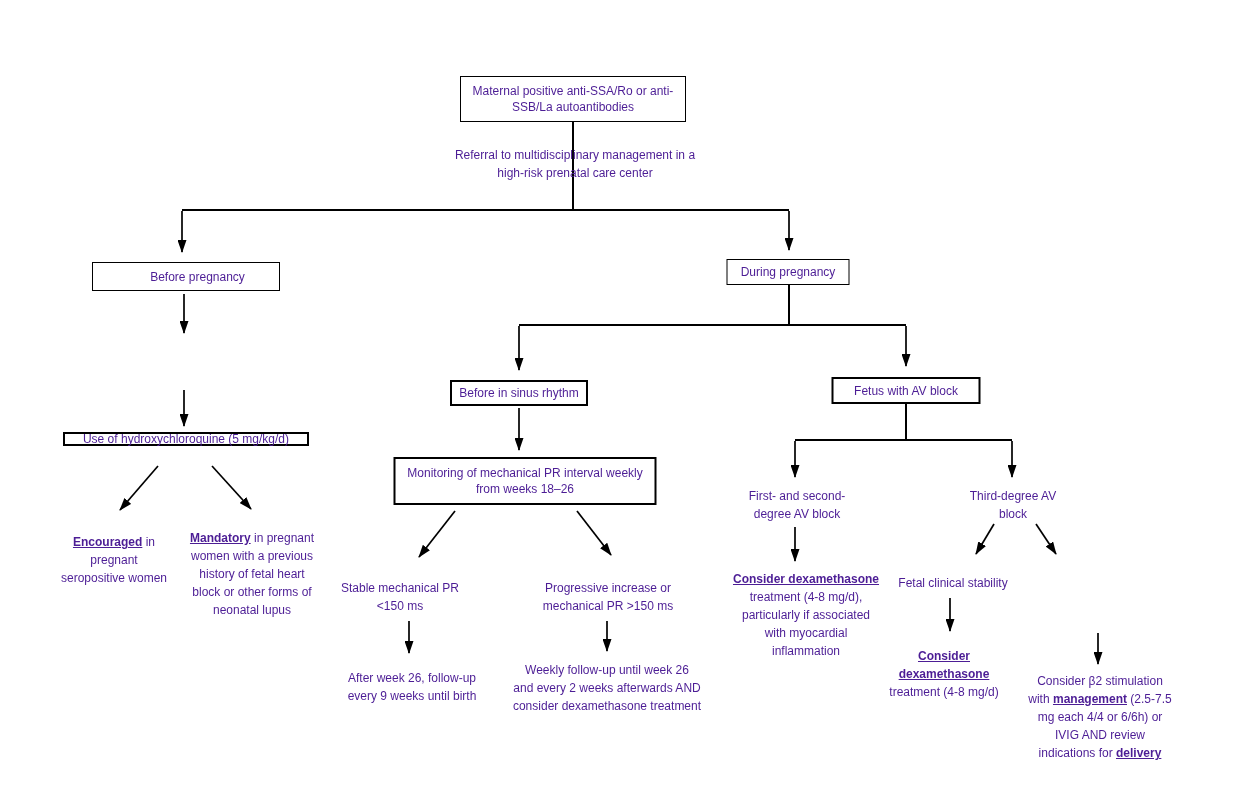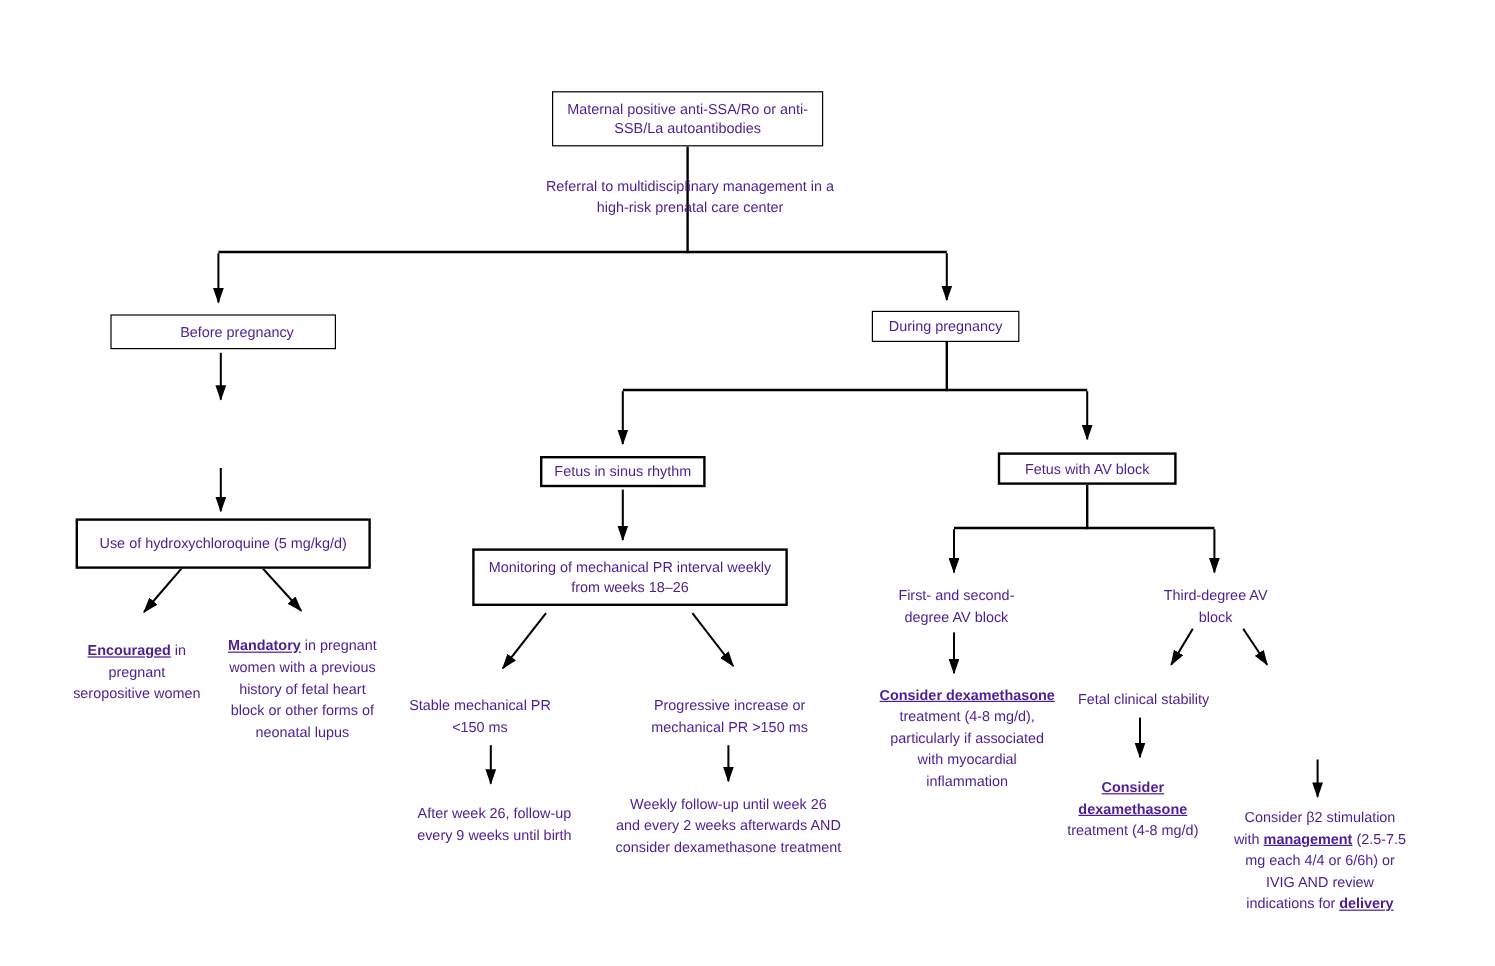--- a/index.html
+++ b/index.html
@@ -18,21 +18,21 @@
     border:1.5px solid #000;background:#fff;box-sizing:border-box;
     line-height:16px;z-index:2;
   }
   .b{font-weight:bold;text-decoration:underline;}
   .boldnode{font-weight:normal;}
 
   
   #n-maternal   {left:573px;top:76px;width:226px;height:46px;border-width:1.5px;}
   #n-before     {left:186px;top:262px;width:188px;height:29px;border-width:1.2px;padding-left:23px;}
   #n-during     {left:788px;top:259px;width:123px;height:26px;border-width:1.2px;}
-  #n-hcq        {left:186px;top:432px;width:246px;height:42px;border-width:2.2px;text-align:right;}
+  #n-hcq        {left:186px;top:432px;width:246px;height:14px;border-width:2.2px;text-align:right;}
   #n-sinus      {left:519px;top:380px;width:138px;height:26px;border-width:2.2px;}
   #n-monitoring {left:525px;top:457px;width:263px;height:48px;border-width:2.5px;}
   #n-avblock    {left:906px;top:377px;width:149px;height:27px;border-width:2.2px;}
 
   
   #n-referral      {left:575px;top:146px;}
   #n-disease       {left:176px;top:348px;}
   #n-encouraged    {left:114px;top:533px;}
   #n-mandatory     {left:252px;top:529px;}
   #n-stable        {left:400px;top:579px;}
@@ -102,21 +102,21 @@
 
   <div class="node" id="n-encouraged"><span class="b">Encouraged</span><span> in
 pregnant
 seropositive women</span></div>
   <div class="node" id="n-mandatory"><span class="b">Mandatory</span><span> in pregnant
 women with a previous
 history of fetal heart
 block or other forms of
 neonatal lupus</span></div>
 
-  <div class="node box" id="n-sinus">Fetus in sinus rhythm</div>
+  <div class="node box" id="n-sinus">Before in sinus rhythm</div>
   <div class="node box" id="n-monitoring">Monitoring of mechanical PR interval weekly
 from weeks 18–26</div>
 
   <div class="node" id="n-stable">Stable mechanical PR
 &lt;150 ms</div>
   <div class="node" id="n-progressive">Progressive increase or
 mechanical PR &gt;150 ms</div>
   <div class="node" id="n-after26">After week 26, follow-up
 every 9 weeks until birth</div>
   <div class="node" id="n-weekly">Weekly follow-up until week 26

